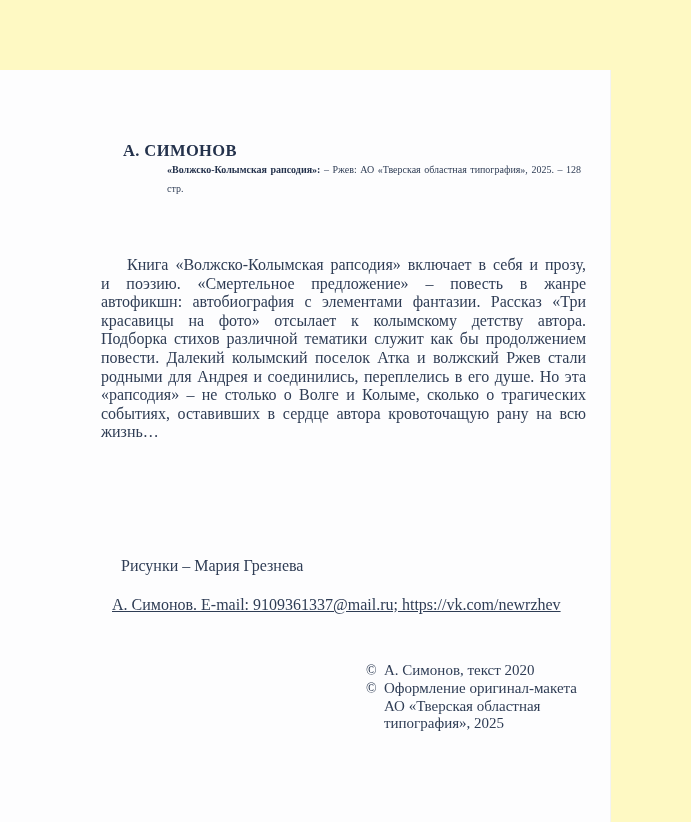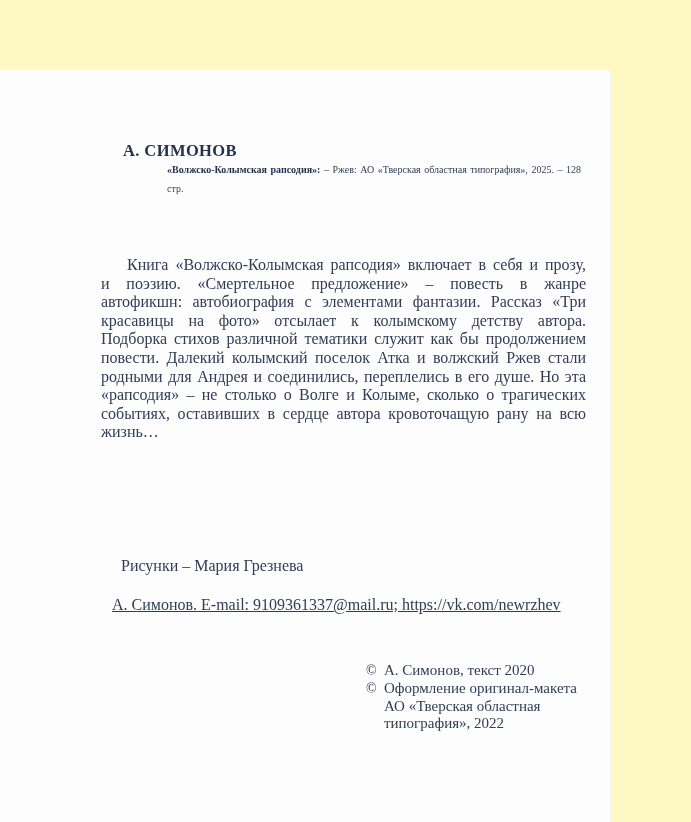--- a/index.html
+++ b/index.html
@@ -126,17 +126,17 @@
 
   <div class="copyright-block">
     <div class="c-row">
       <span class="c-sym">©</span>
       <div class="c-text">А. Симонов, текст 2020</div>
     </div>
     <div class="c-row">
       <span class="c-sym">©</span>
       <div class="c-text">Оформление оригинал-макета
 АО «Тверская областная
-типография», 2022</div>
+типография», 2025</div>
     </div>
   </div>
 
 </div>
 
 </body></html>

